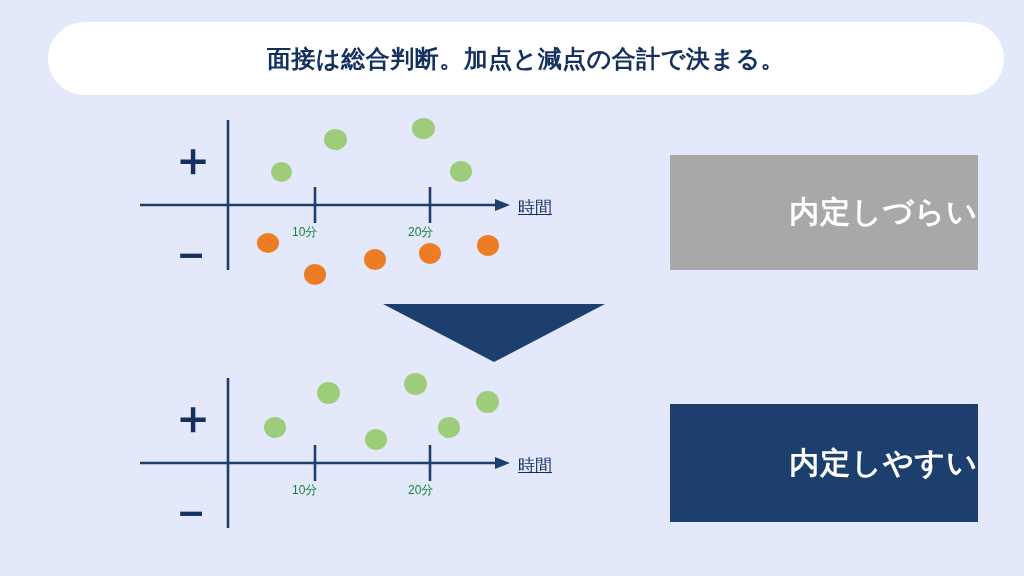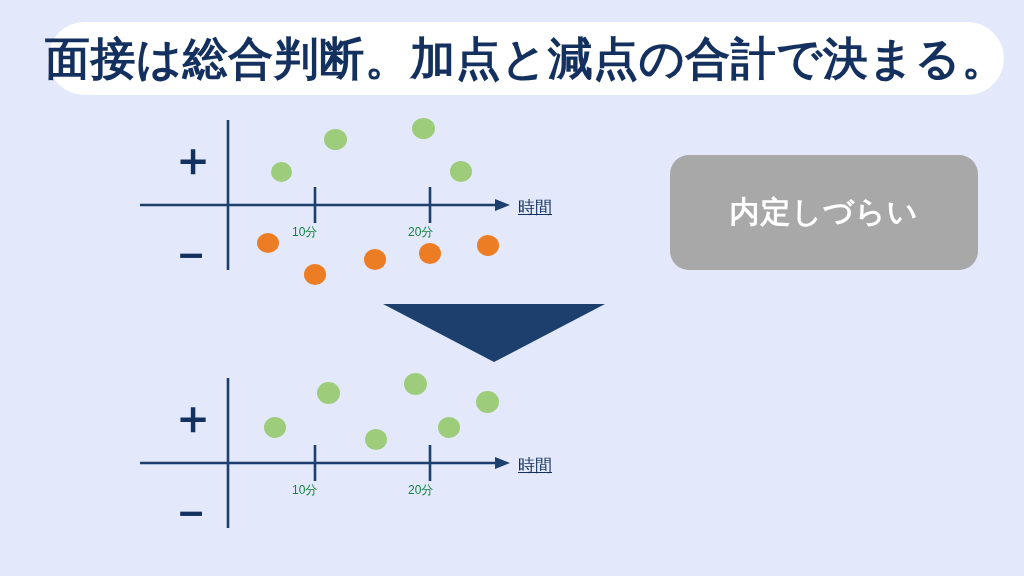--- a/index.html
+++ b/index.html
@@ -30,21 +30,21 @@
     width: 956px;
     height: 73px;
     background: #ffffff;
     border-radius: 38px;
     display: flex;
     align-items: center;
     justify-content: center;
   }
   .title-text {
     color: #14305e;
-    font-size: 45px;
+    font-size: 24px;
     font-weight: bold;
     letter-spacing: 0.5px;
     white-space: nowrap;
     line-height: 1;
   }
 
   
   .chart {
     position: absolute;
     width: 420px;
@@ -94,24 +94,24 @@
     position: absolute;
     left: 383px;
     top: 304px;
     width: 222px;
     height: 58px;
   }
 
   
   .pill {
     position: absolute;
-    border-radius: 19px;
+    border-radius: 0;
     display: flex;
     align-items: center;
-    justify-content: center;
+    justify-content: flex-end;
   }
   .pill-text {
     color: #ffffff;
     font-size: 30px;
     font-weight: bold;
     white-space: nowrap;
     letter-spacing: 1px;
   }
   .pill-hard {
     left: 670px;
@@ -198,14 +198,17 @@
     <div class="dot" style="left:225px; top:59px;  width:22px; height:21px; background:#9dcc7b;"></div>
     <div class="dot" style="left:264px; top:3px;   width:23px; height:22px; background:#9dcc7b;"></div>
     <div class="dot" style="left:298px; top:47px;  width:22px; height:21px; background:#9dcc7b;"></div>
     <div class="dot" style="left:336px; top:21px;  width:23px; height:22px; background:#9dcc7b;"></div>
   </div>
 
   <div class="pill pill-hard">
     <span class="pill-text">内定しづらい</span>
   </div>
 
+  <div class="pill pill-easy">
+    <span class="pill-text">内定しやすい</span>
+  </div>
 
 </div>
 
 </body></html>

